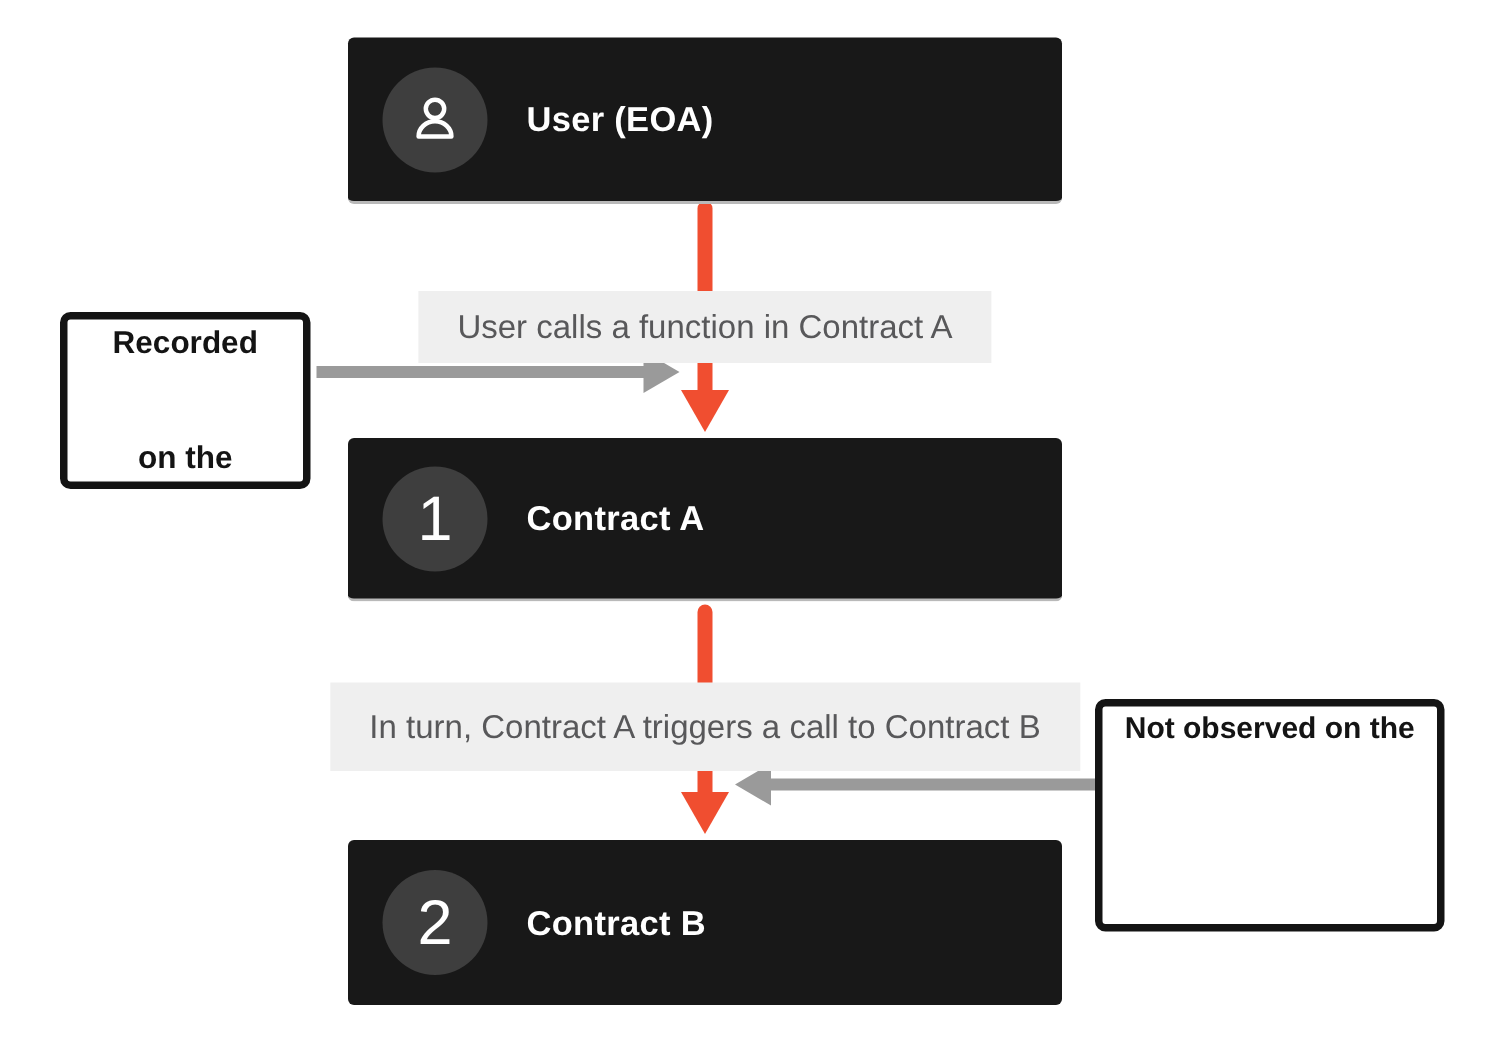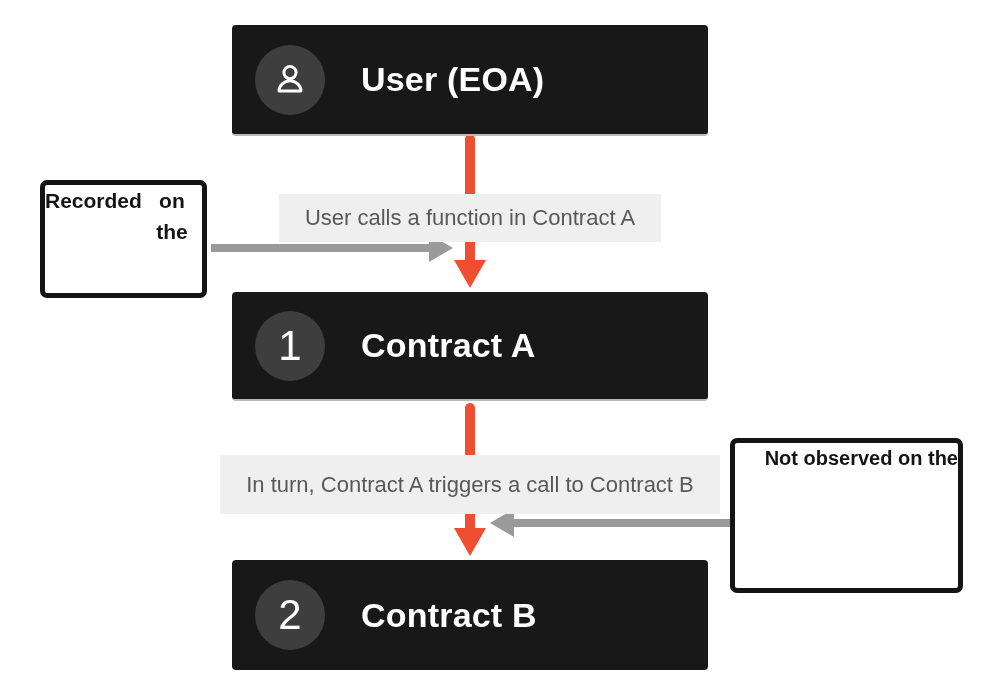--- a/index.html
+++ b/index.html
@@ -58,23 +58,23 @@
     display:flex;align-items:center;justify-content:center;
     flex:0 0 auto;
   }
   .badge-num{
     color:var(--node-text);
     font-size:42px;
     font-weight:400;
     line-height:1;
   }
   .node-title{
-    margin-left:36px;
+    margin-left:26px;
     color:var(--node-text);
-    font-size:34px;
+    font-size:23px;
     font-weight:700;
     letter-spacing:.2px;
   }
 
   .edge-label{
     position:absolute;
     left:470px;
     transform:translateX(-50%);
     background:var(--edge-label-bg);
     color:var(--edge-label-text);
@@ -89,24 +89,25 @@
 
   .annotation{
     position:absolute;
     background:#ffffff;
     border:5px solid var(--annotation-border);
     border-radius:7px;
     color:var(--annotation-border);
     font-weight:700;
     text-align:center;
     display:flex;
-    flex-direction:row;
-    justify-content:flex-end;
+    flex-direction:column;
+    justify-content:space-between;
     z-index:3;
     box-sizing:border-box;
+    margin-top:28px;
   }
   .annotation-left{
     left:40px;top:180px;width:167px;height:118px;
     font-size:21px;line-height:31px;
   }
   .annotation-right{
     left:730px;top:438px;width:233px;height:155px;
     font-size:20px;line-height:31px;
   }
 </style>

